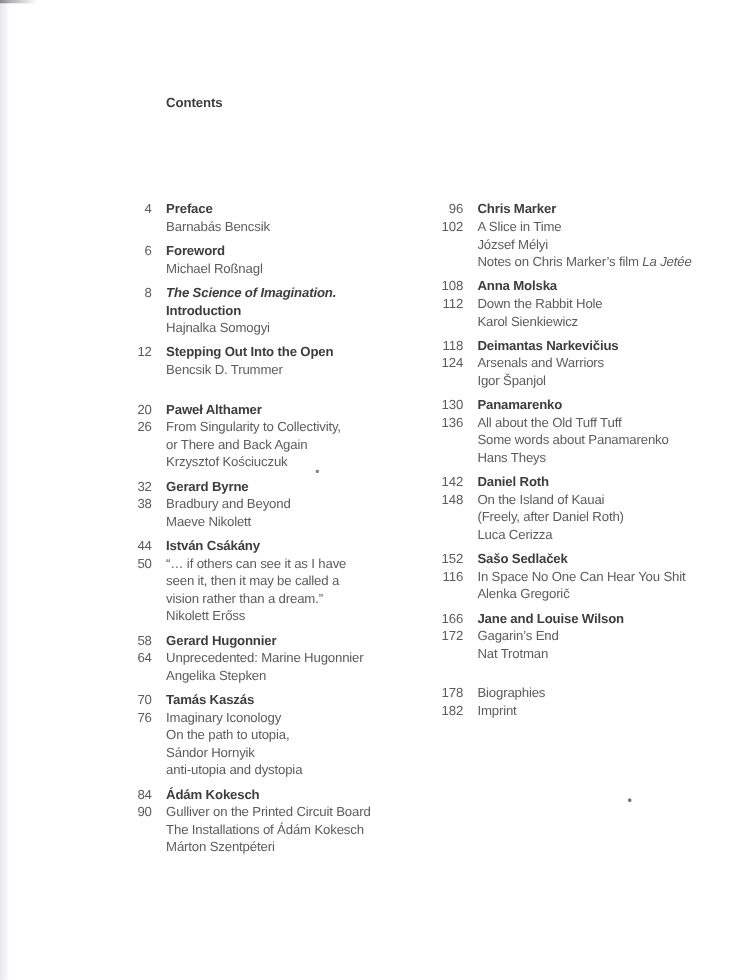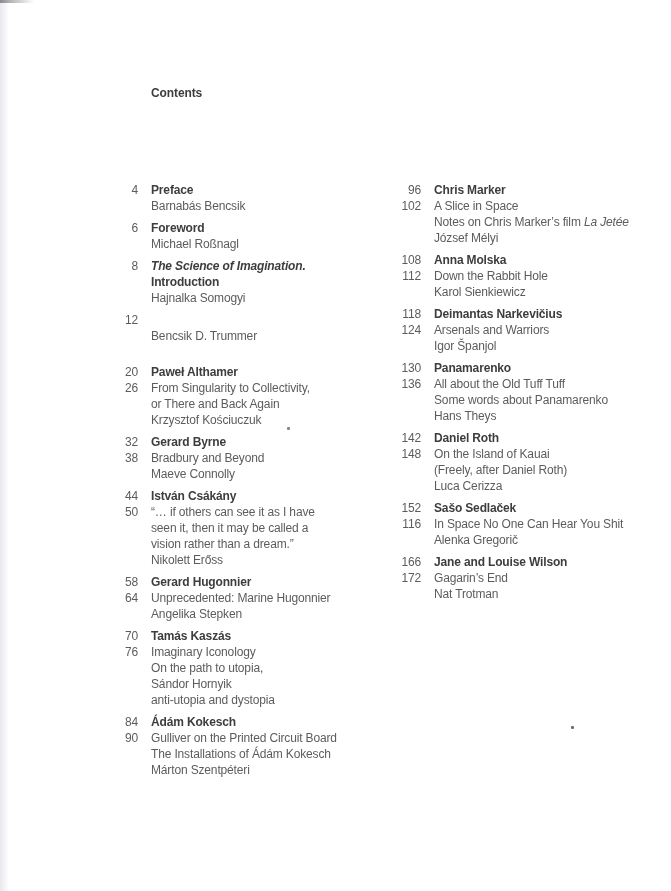--- a/index.html
+++ b/index.html
@@ -118,20 +118,21 @@
           <span class="txt"><span class="b">Introduction</span></span>
         </div>
         <div class="toc-row">
           <span class="num"></span>
           <span class="txt"><span>Hajnalka Somogyi</span></span>
         </div>
       </div>
       <div class="toc-block">
         <div class="toc-row">
           <span class="num">12</span>
+          <span class="txt"><span class="b">Stepping Out Into the Open</span></span>
         </div>
         <div class="toc-row">
           <span class="num"></span>
           <span class="txt"><span>Bencsik D. Trummer</span></span>
         </div>
       </div>
       <div class="toc-block gap-before">
         <div class="toc-row">
           <span class="num">20</span>
           <span class="txt"><span class="b">Paweł Althamer</span></span>
@@ -153,21 +154,21 @@
         <div class="toc-row">
           <span class="num">32</span>
           <span class="txt"><span class="b">Gerard Byrne</span></span>
         </div>
         <div class="toc-row">
           <span class="num">38</span>
           <span class="txt"><span>Bradbury and Beyond</span></span>
         </div>
         <div class="toc-row">
           <span class="num"></span>
-          <span class="txt"><span>Maeve Connolly</span></span>
+          <span class="txt"><span>Maeve Nikolett</span></span>
         </div>
       </div>
       <div class="toc-block">
         <div class="toc-row">
           <span class="num">44</span>
           <span class="txt"><span class="b">István Csákány</span></span>
         </div>
         <div class="toc-row">
           <span class="num">50</span>
           <span class="txt"><span>“… if others can see it as I have</span></span>
@@ -242,29 +243,29 @@
     </div>
 
   <div id="toc-column-right" class="toc-col">
       <div class="toc-block">
         <div class="toc-row">
           <span class="num">96</span>
           <span class="txt"><span class="b">Chris Marker</span></span>
         </div>
         <div class="toc-row">
           <span class="num">102</span>
-          <span class="txt"><span>A Slice in Space</span></span>
+          <span class="txt"><span>A Slice in Time</span></span>
+        </div>
+        <div class="toc-row">
+          <span class="num"></span>
+          <span class="txt"><span>József Mélyi</span></span>
         </div>
         <div class="toc-row">
           <span class="num"></span>
           <span class="txt"><span>Notes on Chris Marker’s film </span><span class="i">La Jetée</span></span>
-        </div>
-        <div class="toc-row">
-          <span class="num"></span>
-          <span class="txt"><span>József Mélyi</span></span>
         </div>
       </div>
       <div class="toc-block">
         <div class="toc-row">
           <span class="num">108</span>
           <span class="txt"><span class="b">Anna Molska</span></span>
         </div>
         <div class="toc-row">
           <span class="num">112</span>
           <span class="txt"><span>Down the Rabbit Hole</span></span>
@@ -343,19 +344,29 @@
           <span class="num">166</span>
           <span class="txt"><span class="b">Jane and Louise Wilson</span></span>
         </div>
         <div class="toc-row">
           <span class="num">172</span>
           <span class="txt"><span>Gagarin’s End</span></span>
         </div>
         <div class="toc-row">
           <span class="num"></span>
           <span class="txt"><span>Nat Trotman</span></span>
+        </div>
+      </div>
+      <div class="toc-block gap-before">
+        <div class="toc-row">
+          <span class="num">178</span>
+          <span class="txt"><span>Biographies</span></span>
+        </div>
+        <div class="toc-row">
+          <span class="num">182</span>
+          <span class="txt"><span>Imprint</span></span>
         </div>
       </div>
     </div>
 
   <div id="speck-1" class="speck"></div>
   <div id="speck-2" class="speck"></div>
 </div>
 
 </body></html>

